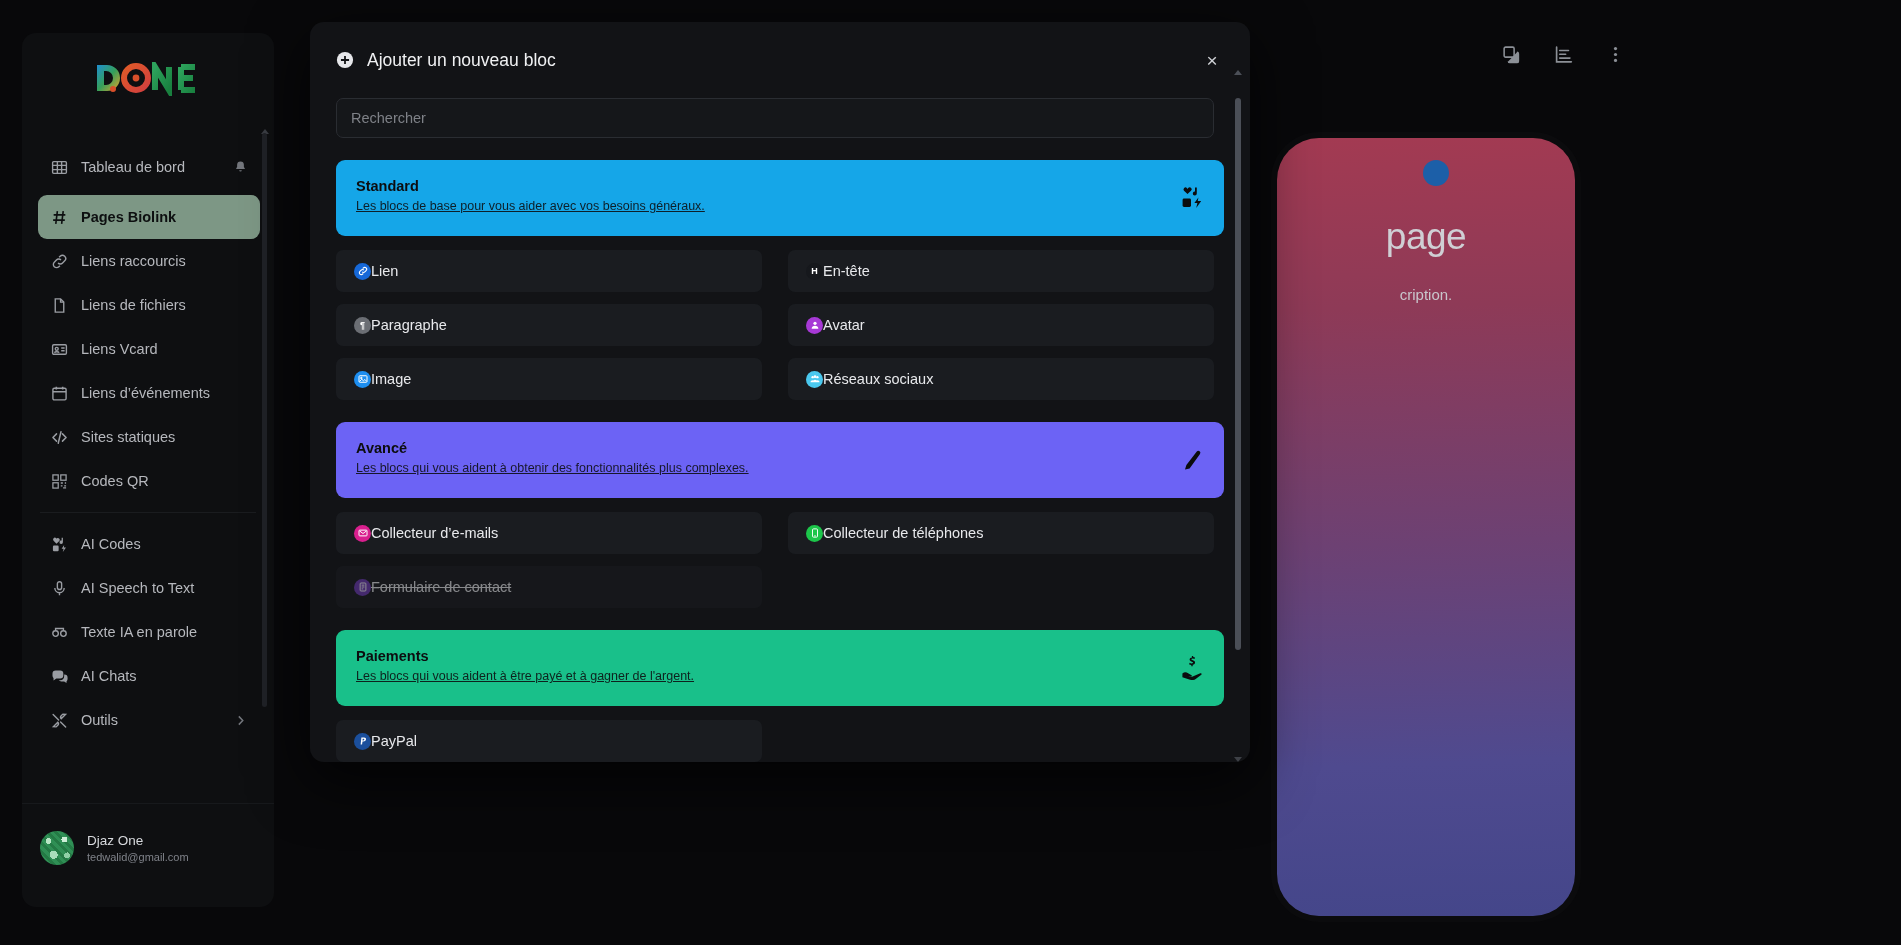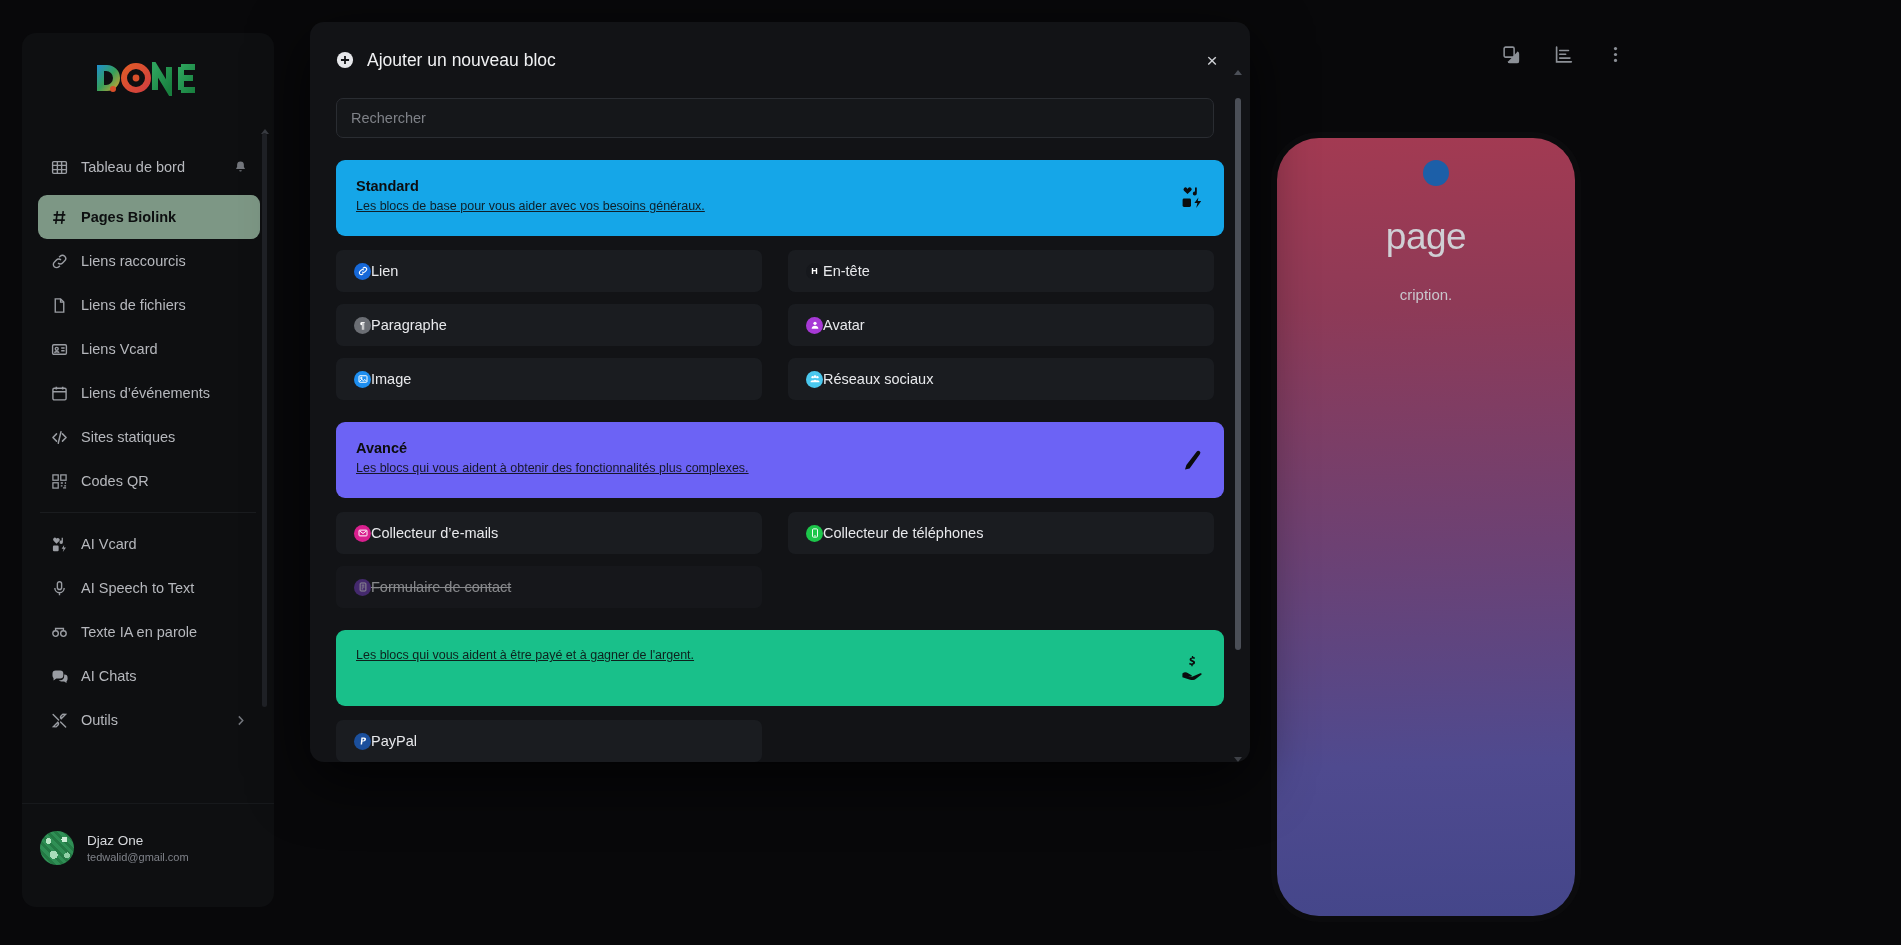--- a/index.html
+++ b/index.html
@@ -361,21 +361,21 @@
 
       <div class="nav-item">
         <span class="nav-ico">
           <svg viewBox="0 0 16 16" fill="currentColor">
               <path d="M2.4 2.2a1.7 1.7 0 0 1 2.5 0l.3.4.3-.4a1.7 1.7 0 0 1 2.5 2.2L5.2 7.2 2.4 4.4a1.7 1.7 0 0 1 0-2.2z"></path>
               <path d="M10 1.6h1.2v4.2a1.6 1.6 0 1 1-1.2-1.5z"></path>
               <rect x="1.8" y="9" width="5.4" height="5.4" rx="1"></rect>
               <path d="M12.4 8.4 10 12h1.9l-.8 3 3-4.1h-2z"></path>
             </svg>
         </span>
-        <span class="nav-label">AI Vcard</span>
+        <span class="nav-label">AI Codes</span>
       </div>
 
       <div class="nav-item">
         <span class="nav-ico">
           <svg viewBox="0 0 16 16" fill="none" stroke="currentColor" stroke-width="1.3">
               <rect x="6" y="1.6" width="4" height="7.4" rx="2"></rect>
               <path d="M3.6 7.6a4.4 4.4 0 0 0 8.8 0M8 12v2.4"></path>
             </svg>
         </span>
         <span class="nav-label">AI Speech to Text</span>
@@ -572,20 +572,21 @@
                 <rect x="3.4" y="1.6" width="9.2" height="12.8" rx="1.4"></rect>
                 <path d="M5.8 5h4.4M5.8 8h4.4M5.8 11h2.6"></path>
               </svg>
           </span>
           <span class="block-label">Formulaire de contact</span>
         </div>
       </div>
 
       
       <div class="cat-banner" style="background:#19c08a">
+        <div class="cat-name">Paiements</div>
         <div class="cat-desc">Les blocs qui vous aident à être payé et à gagner de l'argent.</div>
         <span class="cat-ico">
           <svg viewBox="0 0 24 24" fill="currentColor">
               <path d="M12 1.6c-1.4 0-2.4.9-2.4 2s.9 1.7 2.2 2.1c1 .3 1.3.5 1.3.9s-.5.8-1.3.8c-.9 0-1.7-.3-2.2-.6l-.5 1.5c.5.3 1.3.6 2.2.6v1.3h1.4V8.8c1.5-.2 2.4-1.1 2.4-2.2s-.7-1.8-2.2-2.3c-1.1-.4-1.5-.6-1.5-1s.4-.7 1.2-.7c.9 0 1.5.3 1.9.5l.5-1.5c-.5-.2-1-.4-1.8-.5V0h-1.4z"></path>
               <path d="M2.4 17.4c2.2-1.6 4-1.2 5.7-.2l3.4 2c.6.4.4 1.2-.4 1.2H8.3c1.6.6 3.4.6 5-.1l7-3c.9-.4 1.8.8 1 1.5l-5.6 4.1c-1.6 1.2-3.7 1.5-5.6.9l-7.7-2.6z"></path>
             </svg>
         </span>
       </div>
       <div class="block-grid">
         <div class="block-item">

